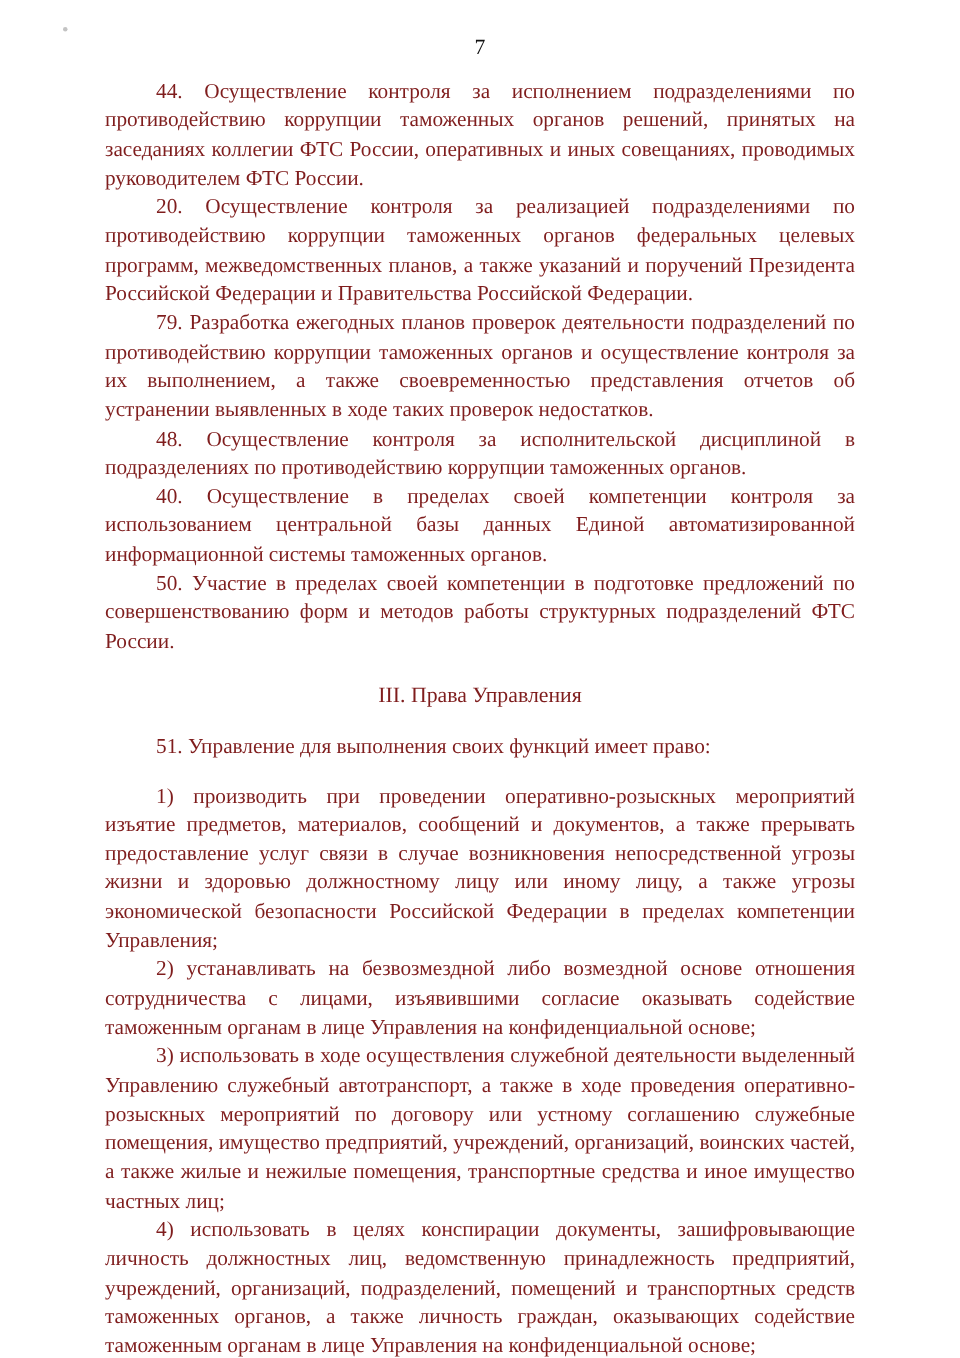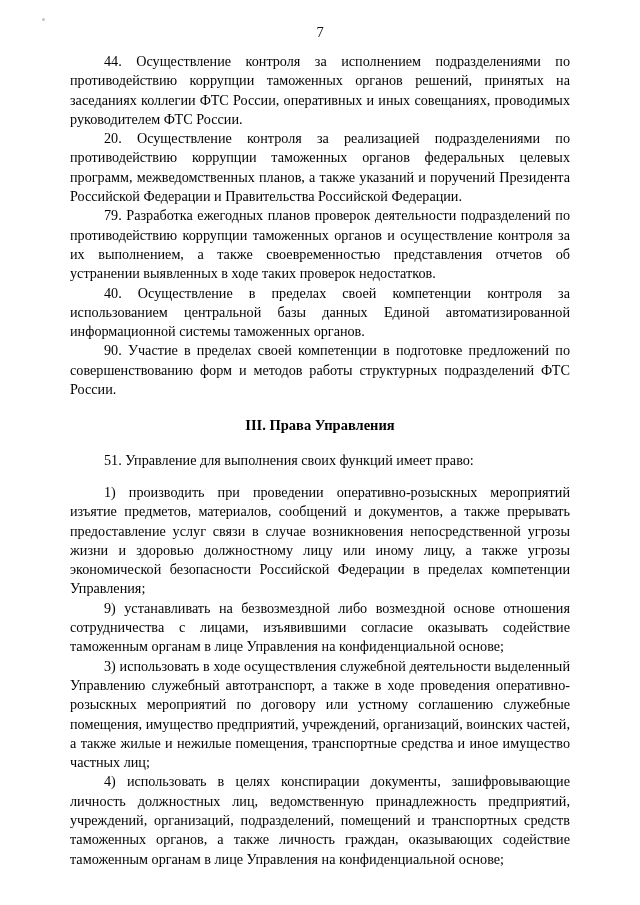--- a/index.html
+++ b/index.html
@@ -47,53 +47,54 @@
     left: 70px;
     width: 500px;
   }
   p {
     margin: 0;
     font-size: 14.2px;
     line-height: 19.3px;
     text-align: justify;
     text-justify: inter-word;
     text-indent: 34px;
-    color: #000000;
+    color: #7f1d1d;
     -webkit-hyphens: none;
     hyphens: none;
   }
   .section-heading {
     margin: 17px 0 15px 0;
     text-align: center;
     text-indent: 0;
-    font-weight: bold;
+    font-weight: normal;
     font-size: 14.5px;
   }
   .gap-before { margin-top: 13px; }
 </style>
 </head>
 <body>
 
 <div class="page">
 
   <div class="speck"></div>
 
   <div class="page-number">7</div>
 
   <div class="body-text">
 
     <p>44. Осуществление контроля за исполнением подразделениями по противодействию коррупции таможенных органов решений, принятых на заседаниях коллегии ФТС России, оперативных и иных совещаниях, проводимых руководителем ФТС России.</p>
     <p>20. Осуществление контроля за реализацией подразделениями по противодействию коррупции таможенных органов федеральных целевых программ, межведомственных планов, а также указаний и поручений Президента Российской Федерации и Правительства Российской Федерации.</p>
     <p>79. Разработка ежегодных планов проверок деятельности подразделений по противодействию коррупции таможенных органов и осуществление контроля за их выполнением, а также своевременностью представления отчетов об устранении выявленных в ходе таких проверок недостатков.</p>
+    <p>48. Осуществление контроля за исполнительской дисциплиной в подразделениях по противодействию коррупции таможенных органов.</p>
     <p>40. Осуществление в пределах своей компетенции контроля за использованием центральной базы данных Единой автоматизированной информационной системы таможенных органов.</p>
-    <p>90. Участие в пределах своей компетенции в подготовке предложений по совершенствованию форм и методов работы структурных подразделений ФТС России.</p>
+    <p>50. Участие в пределах своей компетенции в подготовке предложений по совершенствованию форм и методов работы структурных подразделений ФТС России.</p>
 
     <p class="section-heading">III. Права Управления</p>
 
     <p class="gap-before">51. Управление для выполнения своих функций имеет право:</p>
 
     <p class="gap-before">1) производить при проведении оперативно-розыскных мероприятий изъятие предметов, материалов, сообщений и документов, а также прерывать предоставление услуг связи в случае возникновения непосредственной угрозы жизни и здоровью должностному лицу или иному лицу, а также угрозы экономической безопасности Российской Федерации в пределах компетенции Управления;</p>
-    <p>9) устанавливать на безвозмездной либо возмездной основе отношения сотрудничества с лицами, изъявившими согласие оказывать содействие таможенным органам в лице Управления на конфиденциальной основе;</p>
+    <p>2) устанавливать на безвозмездной либо возмездной основе отношения сотрудничества с лицами, изъявившими согласие оказывать содействие таможенным органам в лице Управления на конфиденциальной основе;</p>
     <p>3) использовать в ходе осуществления служебной деятельности выделенный Управлению служебный автотранспорт, а также в ходе проведения оперативно-розыскных мероприятий по договору или устному соглашению служебные помещения, имущество предприятий, учреждений, организаций, воинских частей, а также жилые и нежилые помещения, транспортные средства и иное имущество частных лиц;</p>
     <p>4) использовать в целях конспирации документы, зашифровывающие личность должностных лиц, ведомственную принадлежность предприятий, учреждений, организаций, подразделений, помещений и транспортных средств таможенных органов, а также личность граждан, оказывающих содействие таможенным органам в лице Управления на конфиденциальной основе;</p>
 
   </div>
 </div>
 
 </body></html>

